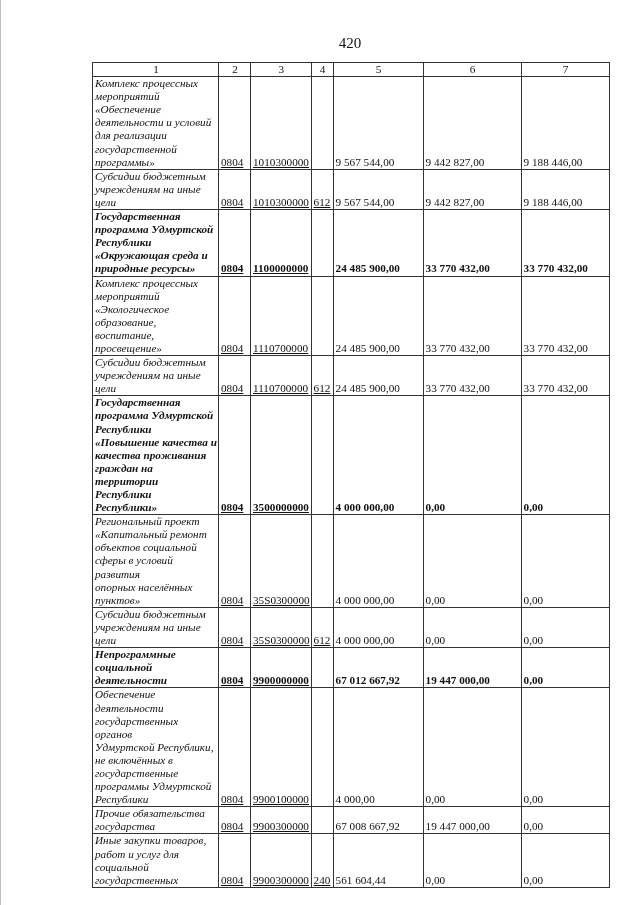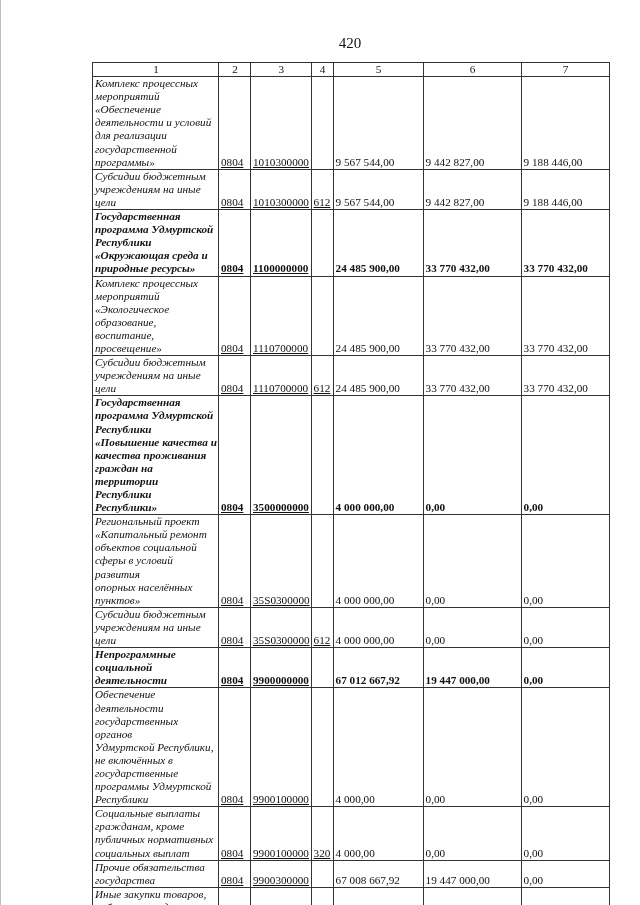--- a/index.html
+++ b/index.html
@@ -192,34 +192,20 @@
         </td>
         <td class="c2">0804</td>
         <td class="c3">9900100000</td>
         <td class="c4"></td>
         <td class="num">4 000,00</td>
         <td class="num">0,00</td>
         <td class="num">0,00</td>
       </tr>
       <tr>
         <td class="name">
-          <span class="name-text">Социальные выплаты</span>
-          <span class="name-text">гражданам, кроме</span>
-          <span class="name-text">публичных нормативных</span>
-          <span class="name-text">социальных выплат</span>
-        </td>
-        <td class="c2">0804</td>
-        <td class="c3">9900100000</td>
-        <td class="c4">320</td>
-        <td class="num">4 000,00</td>
-        <td class="num">0,00</td>
-        <td class="num">0,00</td>
-      </tr>
-      <tr>
-        <td class="name">
           <span class="name-text">Прочие обязательства</span>
           <span class="name-text">государства</span>
         </td>
         <td class="c2">0804</td>
         <td class="c3">9900300000</td>
         <td class="c4"></td>
         <td class="num">67 008 667,92</td>
         <td class="num">19 447 000,00</td>
         <td class="num">0,00</td>
       </tr>

